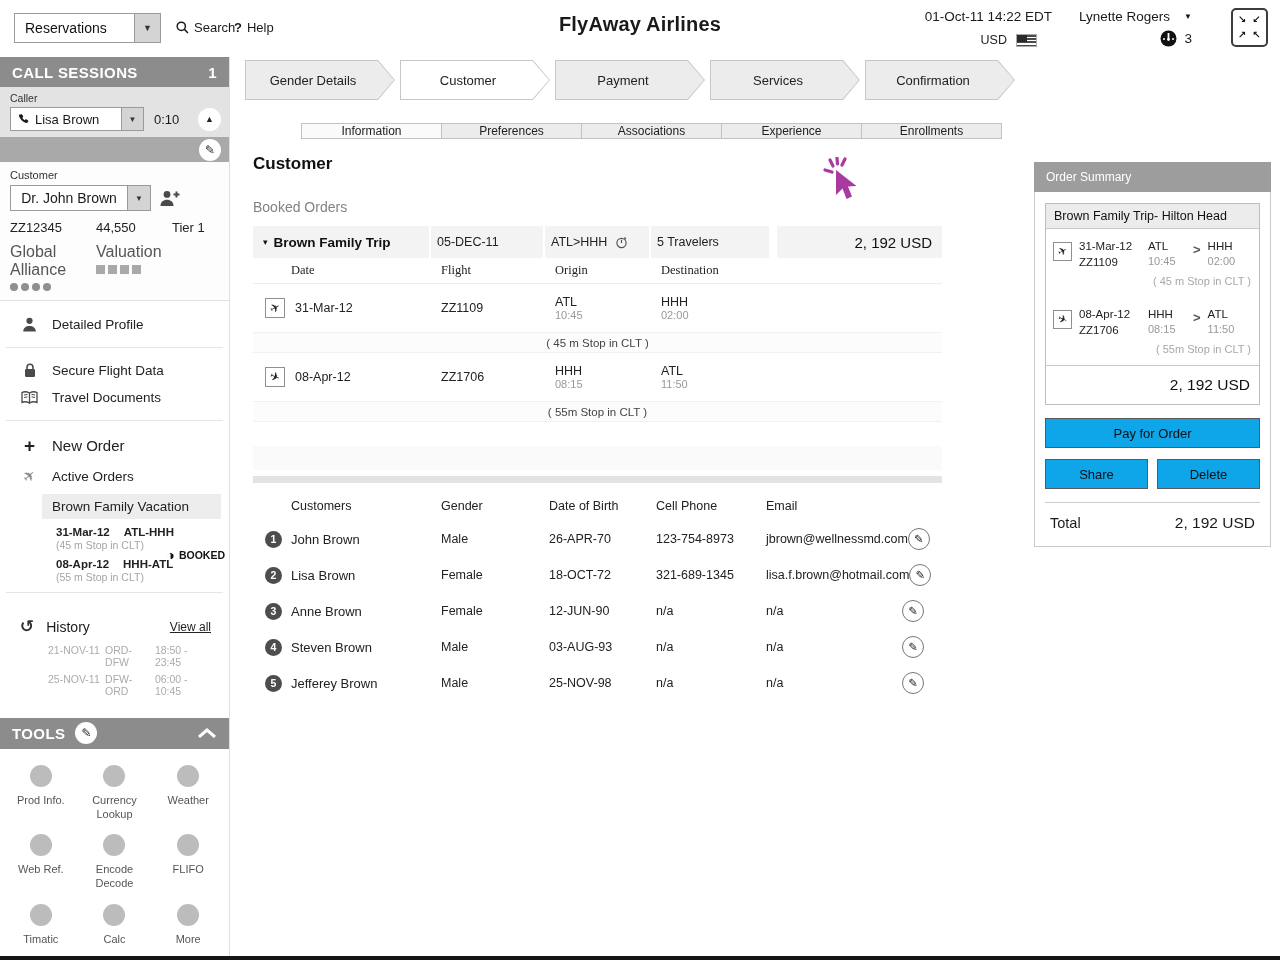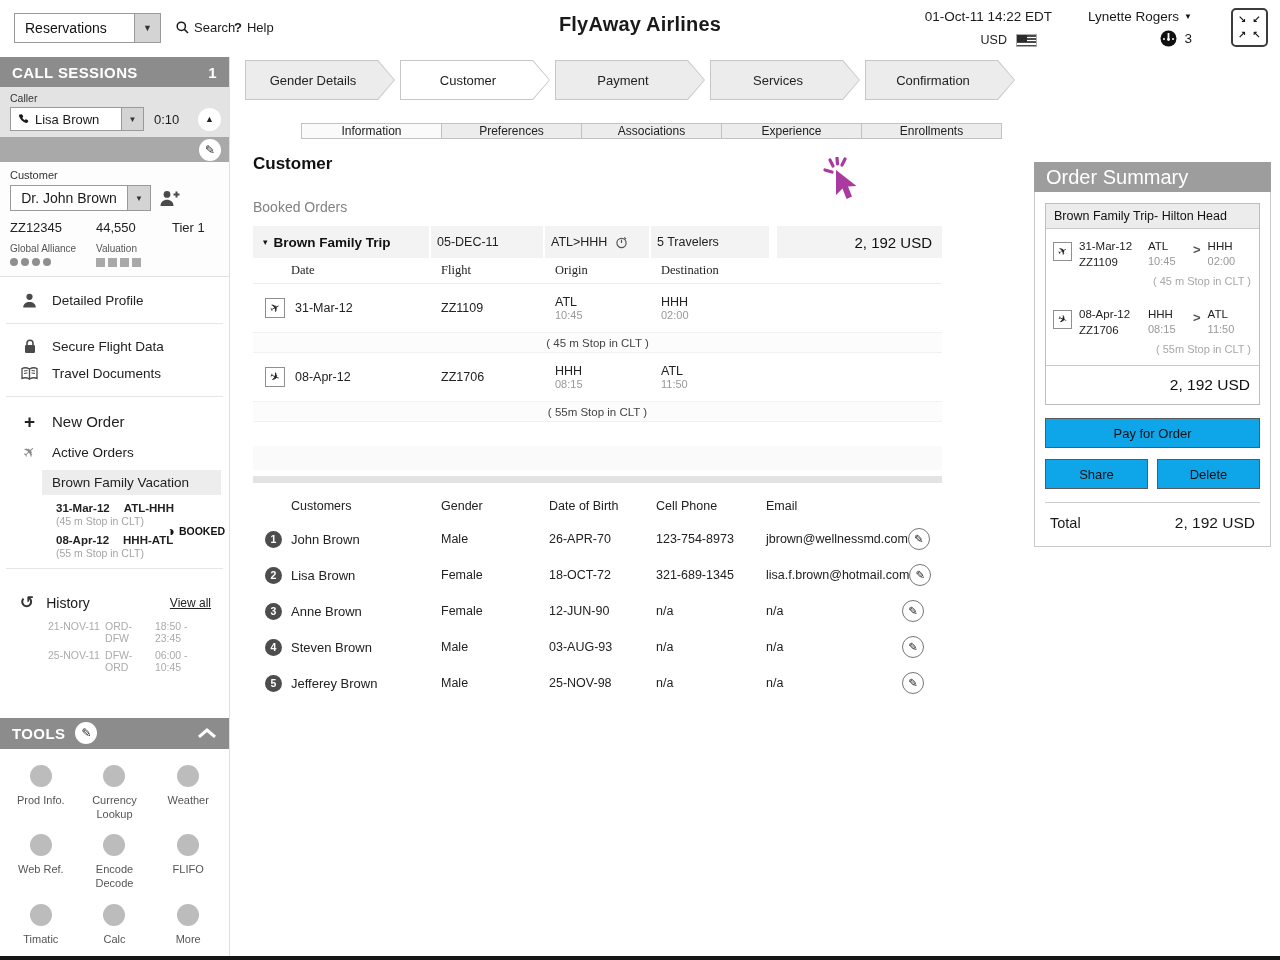--- a/index.html
+++ b/index.html
@@ -20,21 +20,21 @@
   .tb-link { position:absolute; top:20px; display:flex; align-items:center; gap:5px; font-size:13px; color:#1a1a1a; cursor:default; }
   .tb-search { left:176px; }
   .tb-help { left:234px; }
   .qmark { font-weight:700; font-size:13px; }
   .brand { position:absolute; left:0; right:0; top:13px; text-align:center; font-size:20px; font-weight:600; letter-spacing:.2px; }
   .datetime { position:absolute; right:228px; top:9px; font-size:13.5px; }
   .currency { position:absolute; right:243px; top:33px; display:flex; align-items:center; gap:9px; font-size:12.5px; color:#222; }
   .flag { width:21px; height:13px; position:relative;
     background:repeating-linear-gradient(#4a4a4a 0 1.6px,#fff 1.6px 3.2px); border:1px solid #aaa; }
   .flag .canton { position:absolute; left:0; top:0; width:10px; height:7px; background:#2b2b2b; }
-  .agent { position:absolute; right:88px; top:9px; display:flex; align-items:center; gap:5px; font-size:13.5px; }
+  .agent { position:absolute; right:88px; top:9px; display:flex; align-items:center; gap:14px; font-size:13.5px; }
   .agent .car { font-size:8px; color:#111; }
   .gauge-row { position:absolute; right:88px; top:30px; display:flex; align-items:center; gap:7px; font-size:13.5px; }
   .win-box { position:absolute; right:12px; top:8px; width:37px; height:39px; border:2px solid #3c3c3c; border-radius:5px;
     background:#fff; display:grid; grid-template-columns:1fr 1fr; place-items:center; padding:3px 2px;
     font-size:10px; font-weight:700; color:#111; line-height:1; }
 
   
   .sidebar { position:absolute; left:0; top:57px; width:230px; height:899px; background:#fff;
     border-right:1px solid #e0e0e0; display:flex; flex-direction:column; }
   .cs-header { height:30px; background:#8c8c8c; color:#fff; display:flex; align-items:center;
@@ -58,21 +58,21 @@
   .cust-block { background:#fdfdfd; padding:7px 10px 9px; border-bottom:1px solid #e2e2e2; flex:0 0 auto; }
   .cust-block .lab { font-size:11px; color:#333; margin-bottom:4px; }
   .cust-block .row1 { display:flex; align-items:center; gap:8px; }
   .cust-select { width:141px; height:26px; border:1px solid #9a9a9a; background:#fff; display:flex; align-items:center; }
   .cust-select .nm { flex:1; text-align:center; font-size:14px; }
   .cust-select .arrow { width:23px; height:100%; background:#d4d4d4; border-left:1px solid #9a9a9a;
     display:flex; align-items:center; justify-content:center; font-size:8px; color:#333; }
   .stats { display:flex; margin-top:9px; font-size:13px; color:#222; }
   .stats .s1 { width:86px; } .stats .s2 { width:76px; }
   .labels { display:flex; margin-top:8px; }
-  .lblcol { font-size:10px; color:#555; }
+  .lblcol { font-size:16px; color:#555; }
   .lblcol.c1 { width:86px; } .lblcol.c2 { width:76px; }
   .dots { display:flex; gap:3px; margin-top:4px; }
   .dot-c { width:8px; height:8px; border-radius:50%; background:#8f8f8f; }
   .dot-s { width:9px; height:9px; background:#a9a9a9; }
 
   .menu { flex:0 0 auto; padding-top:10px; }
   .mi { display:flex; align-items:center; gap:13px; padding:6px 8px 6px 20px; font-size:13.5px; color:#222; }
   .mi .ic { width:19px; display:flex; justify-content:center; color:#4a4a4a; }
   .mi.big { font-size:15px; }
   .mi.big .ic { font-size:19px; font-weight:700; line-height:1; color:#222; }
@@ -165,21 +165,21 @@
   .cust-head { height:30px; align-items:center; font-size:12.5px; color:#222; margin-top:8px; }
   .cust-row { height:36px; align-items:center; font-size:12.5px; color:#222; }
   .cust-row .nmcell { font-size:13px; }
   .numb { width:17px; height:17px; border-radius:50%; background:#4d4d4d; color:#fff; font-size:10.5px;
     font-weight:700; display:flex; align-items:center; justify-content:center; margin-left:12px; }
   .edit-btn { width:22px; height:22px; border-radius:50%; border:1.5px solid #777; background:#fff;
     display:flex; align-items:center; justify-content:center; font-size:11.5px; color:#222; }
 
   
   .os { position:absolute; left:803px; top:105px; width:237px; }
-  .os-header { height:30px; background:#9d9d9d; color:#fff; font-size:20px; display:flex; align-items:center; padding-left:12px; }
+  .os-header { height:30px; background:#9d9d9d; color:#fff; font-size:12px; display:flex; align-items:center; padding-left:12px; }
   .os-body { border:1px solid #c9c9c9; border-top:0; background:#fff; padding:11px 10px 12px; }
   .os-card { border:1px solid #bdbdbd; }
   .os-card-h { background:#ececec; border-bottom:1px solid #c9c9c9; font-size:12.5px; color:#111; padding:5px 8px; }
   .os-flight { display:flex; gap:7px; padding:10px 7px 2px; font-size:11.5px; color:#222; align-items:flex-start; }
   .os-flight .icon-box { width:19px; height:19px; margin-top:3px; font-size:11px; }
   .os-df { width:62px; line-height:1.35; }
   .os-port { width:38px; line-height:1.3; }
   .os-port .tm { color:#999; font-size:11px; }
   .os-chev { font-size:13px; font-weight:700; color:#555; margin-top:3px; }
   .os-stop { text-align:right; font-size:11px; color:#a8a8a8; padding:3px 8px 10px; }

